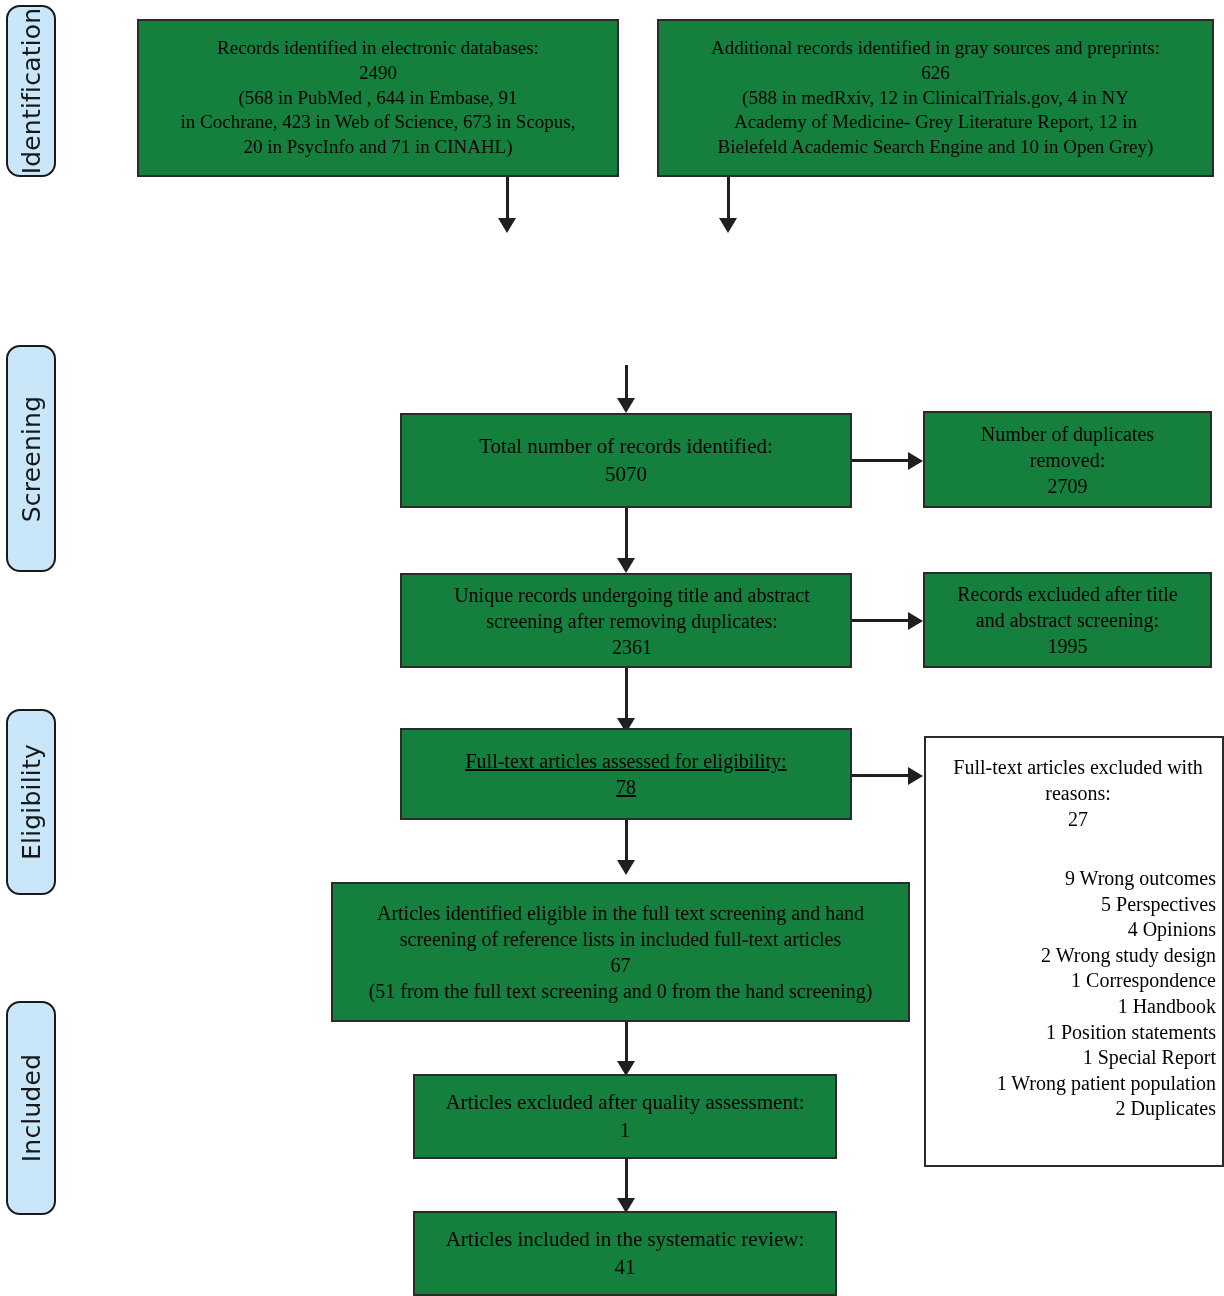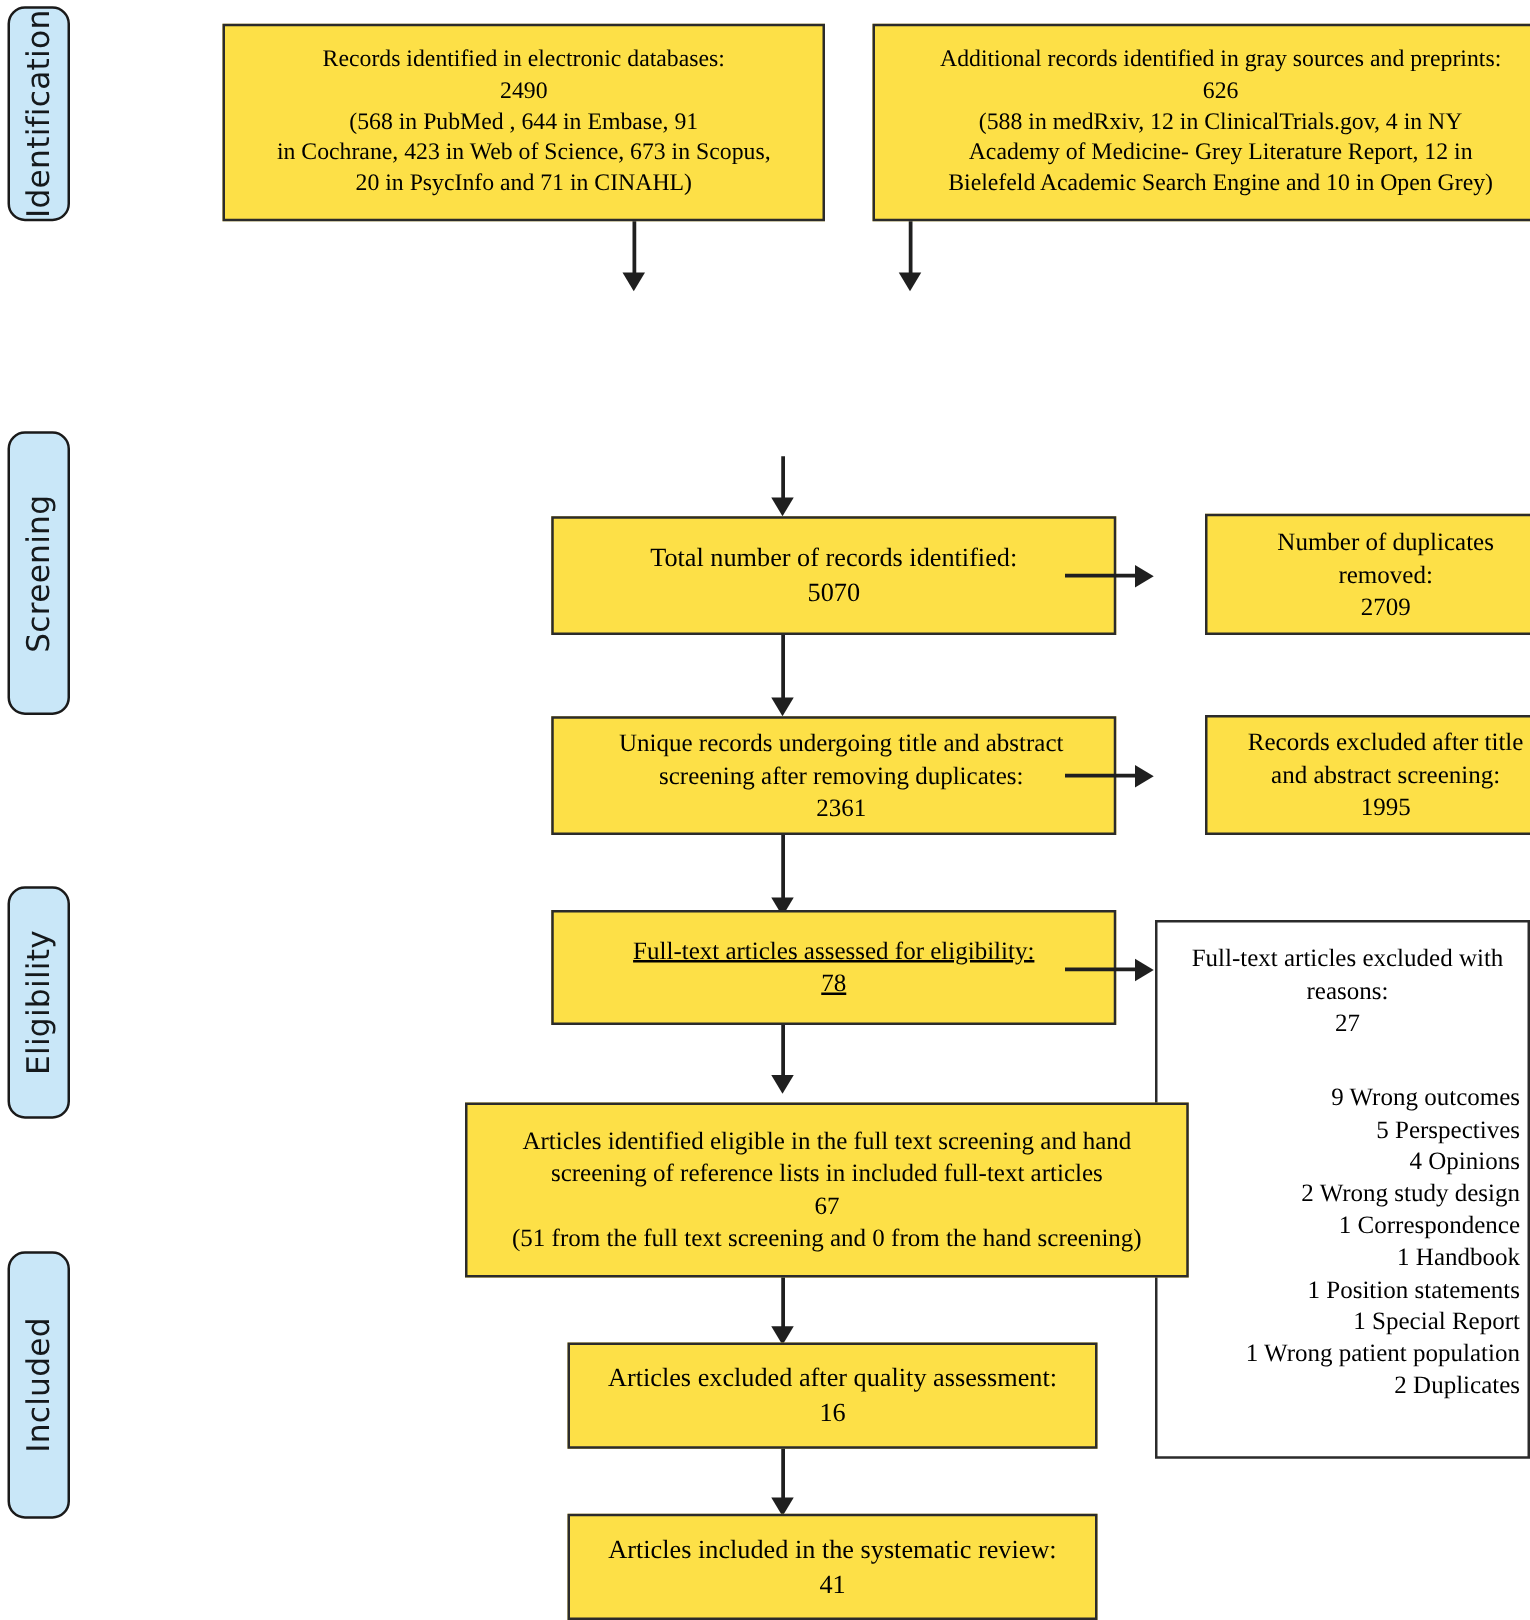--- a/index.html
+++ b/index.html
@@ -34,28 +34,27 @@
     font-family: "DejaVu Sans", "Liberation Sans", sans-serif;
     font-size: 25px;
     color: #15191c;
     letter-spacing: 0.2px;
   }
 
   
   .flow-box {
     position: absolute;
     box-sizing: border-box;
-    background: #fde047;
+    background: #15803d;
     border: 2.5px solid #2b2b2b;
     display: flex;
     align-items: center;
     text-align: center;
     color: #000000;
     line-height: 1.30;
-    margin-left: 41px;
   }
   .flow-box .box-text {
     display: block;
     width: 100%;
     padding: 0 8px;
     box-sizing: border-box;
     white-space: pre-line;
   }
   .fs-21 { font-size: 21px; }
   .fs-20 { font-size: 20px; }
@@ -229,21 +228,21 @@
 screening of reference lists in included full-text articles
 67
 (51 from the full text screening and 0 from the hand screening)</span>
   </div>
 
   <div class="vline" style="left:625px; top:1022px; height:42px;"></div>
   <div class="arrow-down" style="left:617px; top:1061px;"></div>
 
   <div class="flow-box fs-21" style="left:413px; top:1074px; width:424px; height:85px;">
     <span class="box-text">Articles excluded after quality assessment:
-16</span>
+1</span>
   </div>
 
   <div class="vline" style="left:625px; top:1159px; height:42px;"></div>
   <div class="arrow-down" style="left:617px; top:1198px;"></div>
 
   <div class="flow-box fs-21" style="left:413px; top:1211px; width:424px; height:85px;">
     <span class="box-text">Articles included in the systematic review:
 41</span>
   </div>
 

